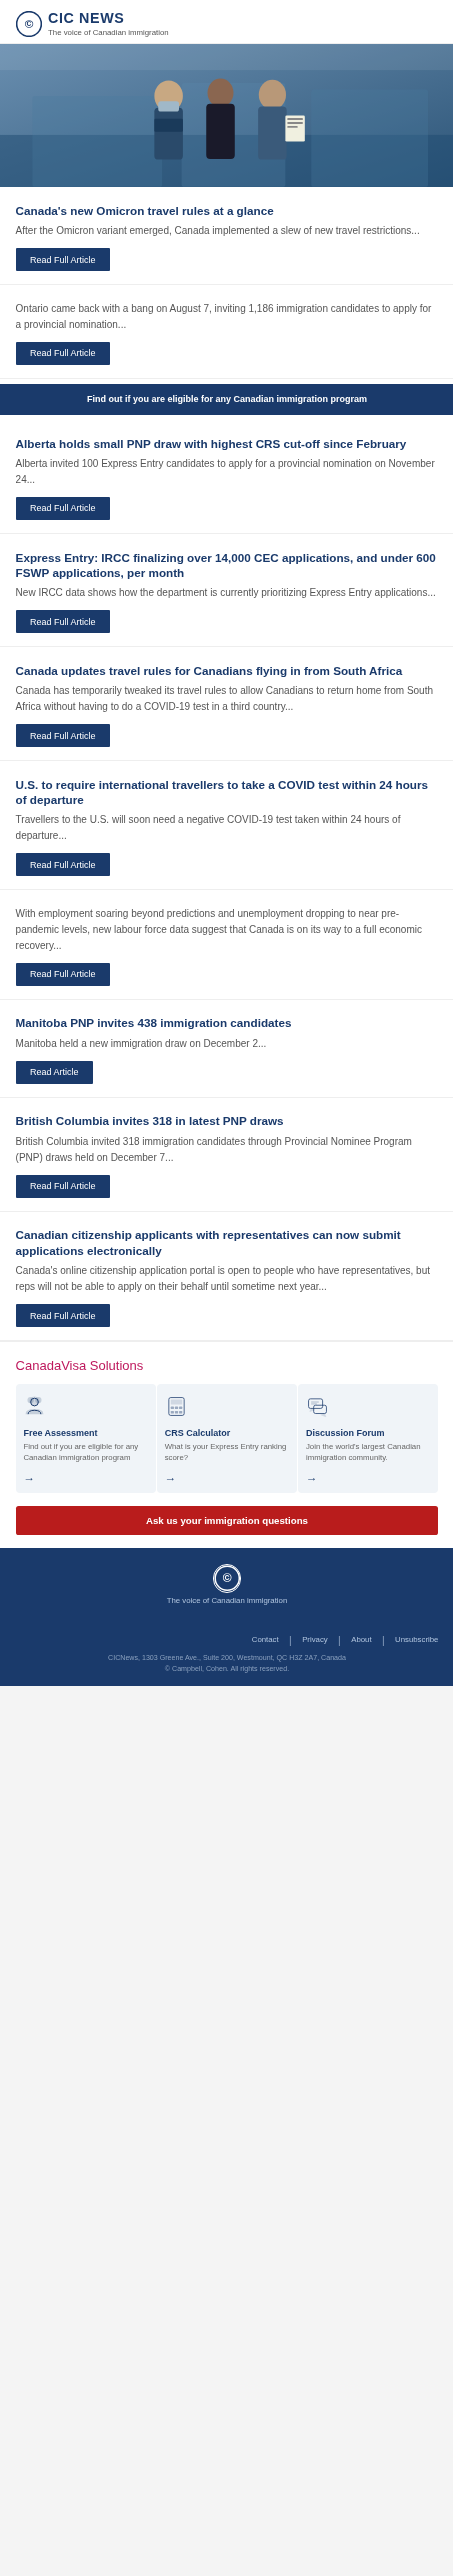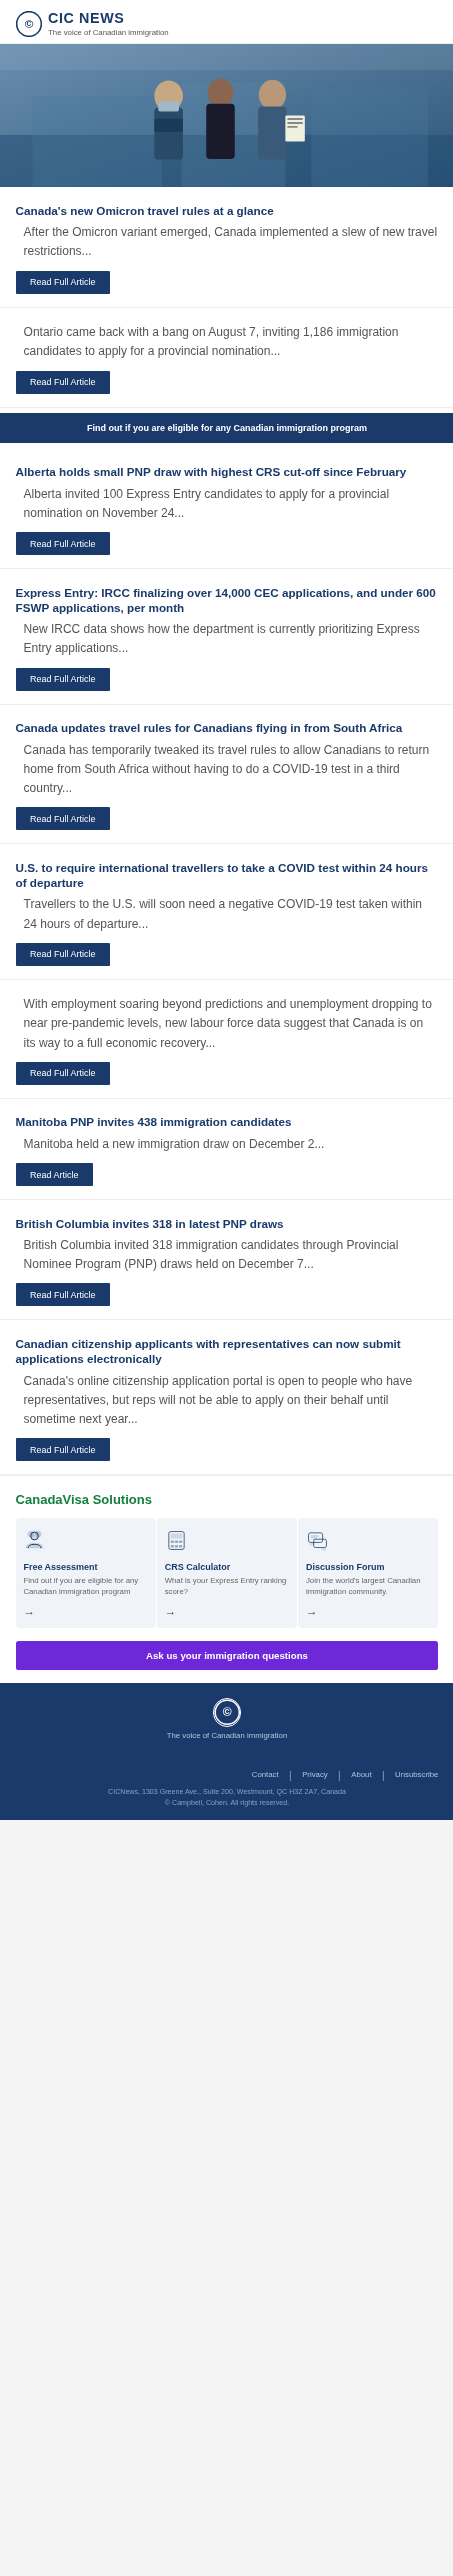--- a/index.html
+++ b/index.html
@@ -71,25 +71,24 @@
       border-bottom: 0.6px solid #eee;
     }
     .article-title {
       font-size: 11.7px;
       font-weight: 700;
       color: #1a3a6b;
       margin-bottom: 5.2px;
       line-height: 1.3;
     }
     .article-excerpt {
-      font-size: 12px;
+      font-size: 10px;
       color: #555;
       line-height: 1.6;
       margin-bottom: 9px;
-      margin-left: 8px;
     }
     .btn-read {
       display: inline-block;
       background: #1a3a6b;
       color: #fff;
       font-size: 9px;
       font-weight: 400;
       padding: 6.5px 14.3px;
       border-radius: 1px;
       border: none;
@@ -109,22 +108,22 @@
       cursor: pointer;
     }
 
     
     .solutions-section {
       padding: 15.6px 15.6px 13px 15.6px;
       border-top: 0.6px solid #eee;
     }
     .solutions-title {
       font-size: 13px;
-      font-weight: 700;
-      color: #15803d;
+      font-weight: 400;
+      color: #be185d;
       margin-bottom: 11.7px;
     }
     .solutions-grid {
       display: grid;
       grid-template-columns: 1fr 1fr 1fr;
       gap: 1px;
       margin-bottom: 13px;
     }
     .solution-card {
       background: #f0f4f8;
@@ -154,21 +153,21 @@
     }
     .solution-arrow {
       font-size: 11.7px;
       color: #1a3a6b;
       font-weight: 700;
       cursor: pointer;
     }
     .btn-ask {
       display: block;
       width: 100%;
-      background: #6d28d9;
+      background: #b91c1c;
       color: #fff;
       font-size: 9.7px;
       font-weight: 600;
       padding: 9px;
       border-radius: 2.6px;
       border: none;
       cursor: pointer;
       text-align: center;
       margin-top: 5.2px;
     }

